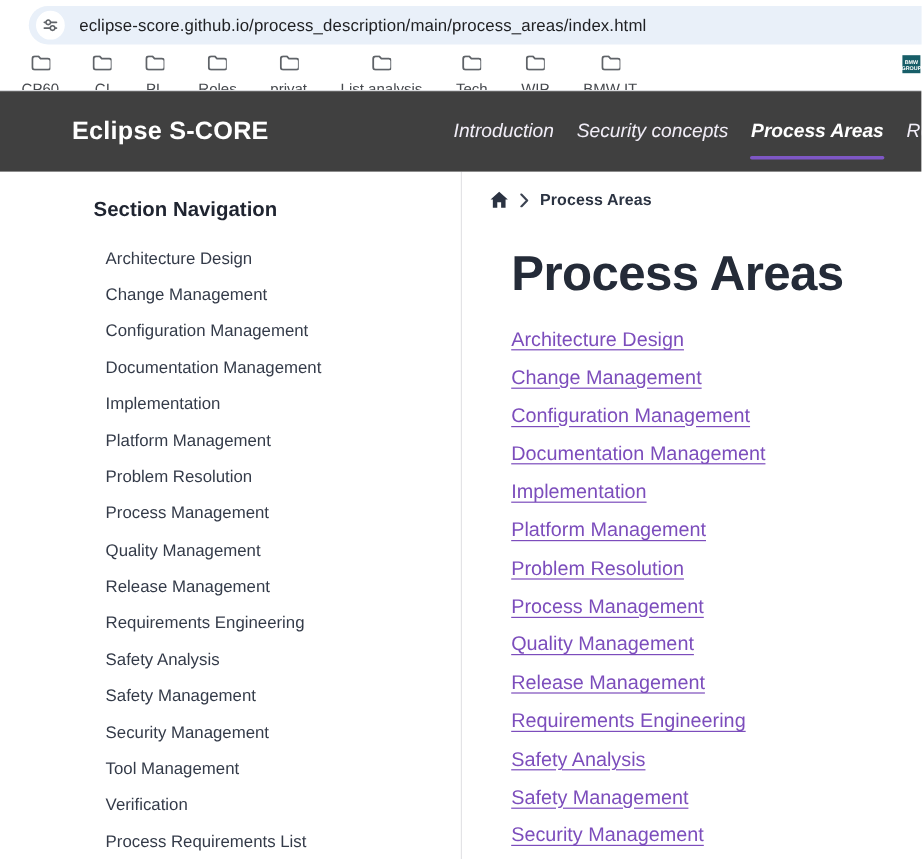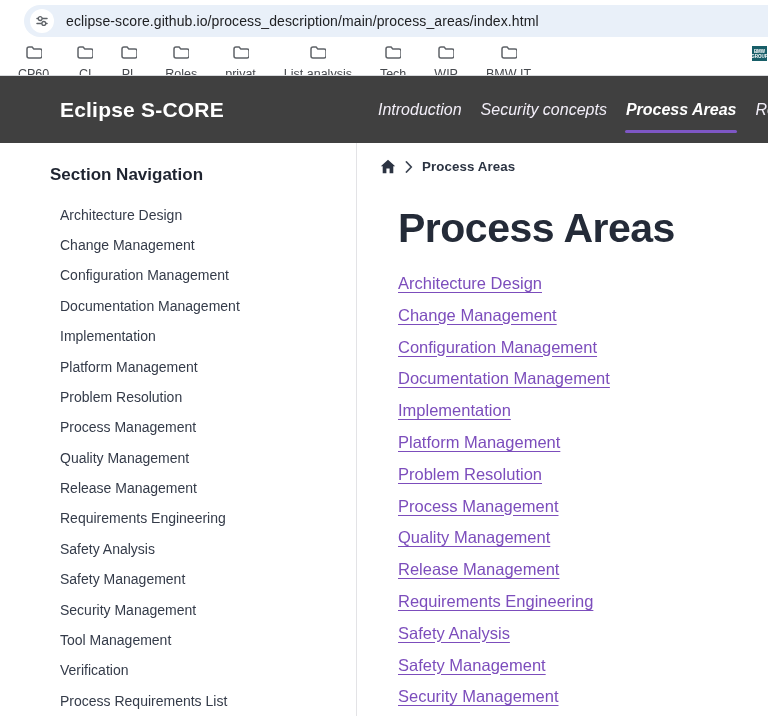--- a/index.html
+++ b/index.html
@@ -138,20 +138,21 @@
   .content {
     display: flex;
     height: 573px;
   }
   .sidebar {
     width: 357px;
     flex-shrink: 0;
     border-right: 1px solid #e3e3e6;
     padding: 20px 0 0 50px;
     overflow: hidden;
+    margin-left: 28px;
   }
   .sidebar-title {
     font-size: 17px;
     font-weight: bold;
     color: #1f2430;
     line-height: 24px;
   }
   .sidebar-list {
     list-style: none;
     margin-top: 13px;

